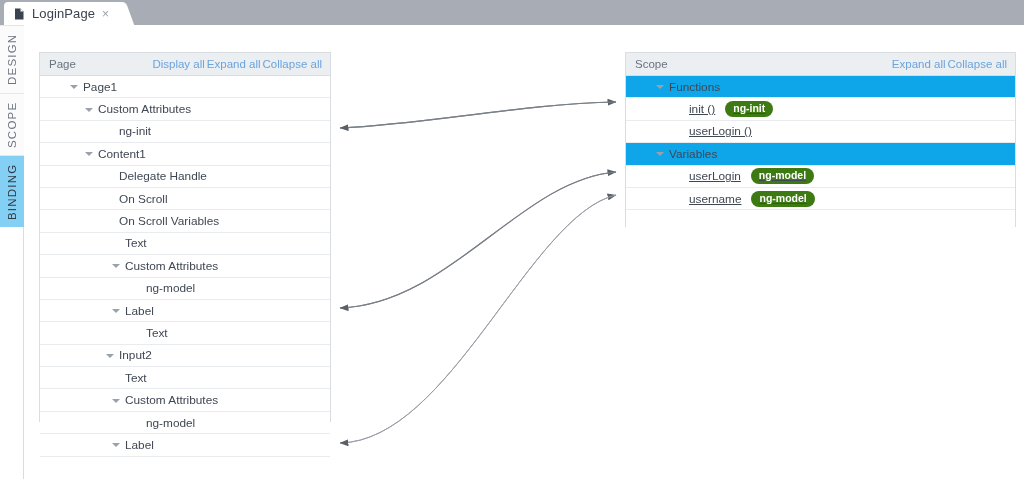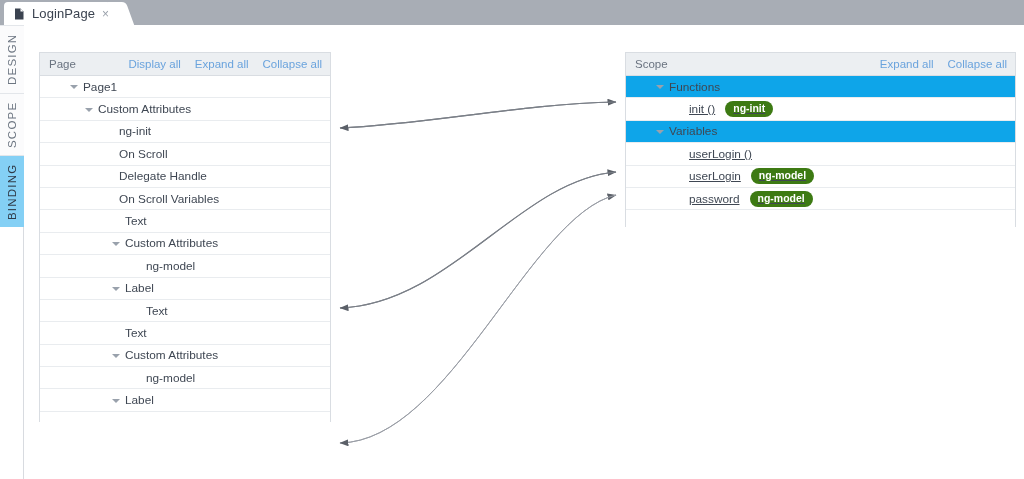--- a/index.html
+++ b/index.html
@@ -75,21 +75,21 @@
                  border-bottom: 1px solid #d9dde2; height: 175px; }
 
   .panel-head {
     height: 23px; background: #eceff2;
     border-bottom: 1px solid #d9dde2;
     display: flex; align-items: center;
     padding: 0 8px 0 9px;
     font-size: 11.5px;
   }
   .panel-title { color: #6a7380; flex: none; }
-  .panel-actions { margin-left: auto; display: flex; gap: 14px; }
+  .panel-actions { margin-left: auto; display: flex; gap: 2px; }
   .panel-action {
     color: #6aa3dd; font-size: 11.5px; cursor: pointer; white-space: nowrap;
   }
 
   .rows { position: relative; }
   .row {
     height: 22.4px;
     border-bottom: 1px solid #e9ecef;
     display: flex; align-items: center;
     font-size: 11.8px; color: #3f4753;
@@ -180,30 +180,34 @@
           <span class="row-label">Page1</span>
         </div>
         <div class="row ind-2">
           <span class="caret"></span>
           <span class="row-label">Custom Attributes</span>
         </div>
         <div class="row ind-3">
           <span class="caret empty"></span>
           <span class="row-label">ng-init</span>
         </div>
+        <div class="row ind-2">
+          <span class="caret"></span>
+          <span class="row-label">Content1</span>
+        </div>
+        <div class="row ind-3">
+          <span class="caret empty"></span>
+          <span class="row-label">Delegate Handle</span>
+        </div>
         <div class="row ind-3">
           <span class="caret empty"></span>
           <span class="row-label">On Scroll</span>
         </div>
         <div class="row ind-3">
           <span class="caret empty"></span>
-          <span class="row-label">Delegate Handle</span>
-        </div>
-        <div class="row ind-3">
-          <span class="caret empty"></span>
           <span class="row-label">On Scroll Variables</span>
         </div>
         <div class="row ind-4">
           <span class="caret empty"></span>
           <span class="row-label">Text</span>
         </div>
         <div class="row ind-4">
           <span class="caret"></span>
           <span class="row-label">Custom Attributes</span>
         </div>
@@ -211,20 +215,24 @@
           <span class="caret empty"></span>
           <span class="row-label">ng-model</span>
         </div>
         <div class="row ind-4">
           <span class="caret"></span>
           <span class="row-label">Label</span>
         </div>
         <div class="row ind-5">
           <span class="caret empty"></span>
           <span class="row-label">Text</span>
+        </div>
+        <div class="row ind-3">
+          <span class="caret"></span>
+          <span class="row-label">Input2</span>
         </div>
         <div class="row ind-4">
           <span class="caret empty"></span>
           <span class="row-label">Text</span>
         </div>
         <div class="row ind-4">
           <span class="caret"></span>
           <span class="row-label">Custom Attributes</span>
         </div>
         <div class="row ind-5">
@@ -249,36 +257,36 @@
     <div class="rows" id="right-rows">
         <div class="row group rind-1">
           <span class="caret"></span>
           <span class="row-label">Functions</span>
         </div>
         <div class="row rind-2">
           <span class="caret empty"></span>
           <span class="row-label">init ()</span>
           <span class="badge">ng-init</span>
         </div>
+        <div class="row rind-2">
+          <span class="caret empty"></span>
+          <span class="row-label">userLogin ()</span>
+        </div>
         <div class="row group rind-1">
           <span class="caret"></span>
           <span class="row-label">Variables</span>
-        </div>
-        <div class="row rind-2">
-          <span class="caret empty"></span>
-          <span class="row-label">userLogin ()</span>
         </div>
         <div class="row rind-2">
           <span class="caret empty"></span>
           <span class="row-label">userLogin</span>
           <span class="badge">ng-model</span>
         </div>
         <div class="row rind-2">
           <span class="caret empty"></span>
-          <span class="row-label">password</span>
+          <span class="row-label">username</span>
           <span class="badge">ng-model</span>
         </div>
         <div class="row blank rind-1">
           <span class="caret empty"></span>
           <span class="row-label"></span>
         </div>
       </div>
   </div>
 
 </div>

